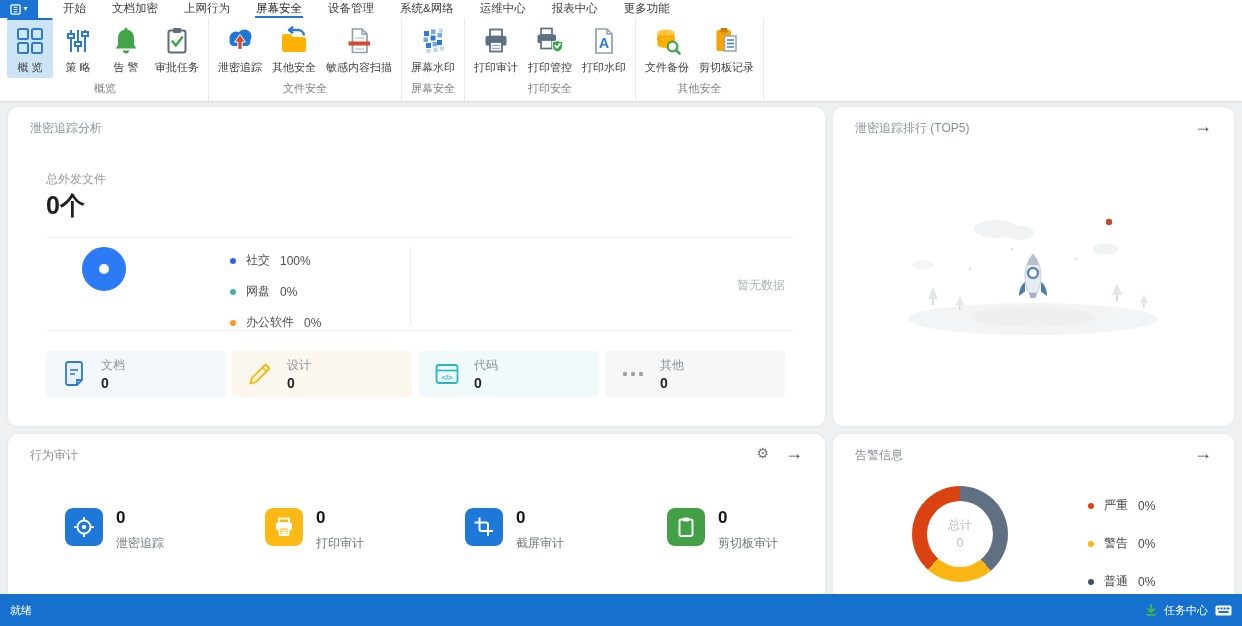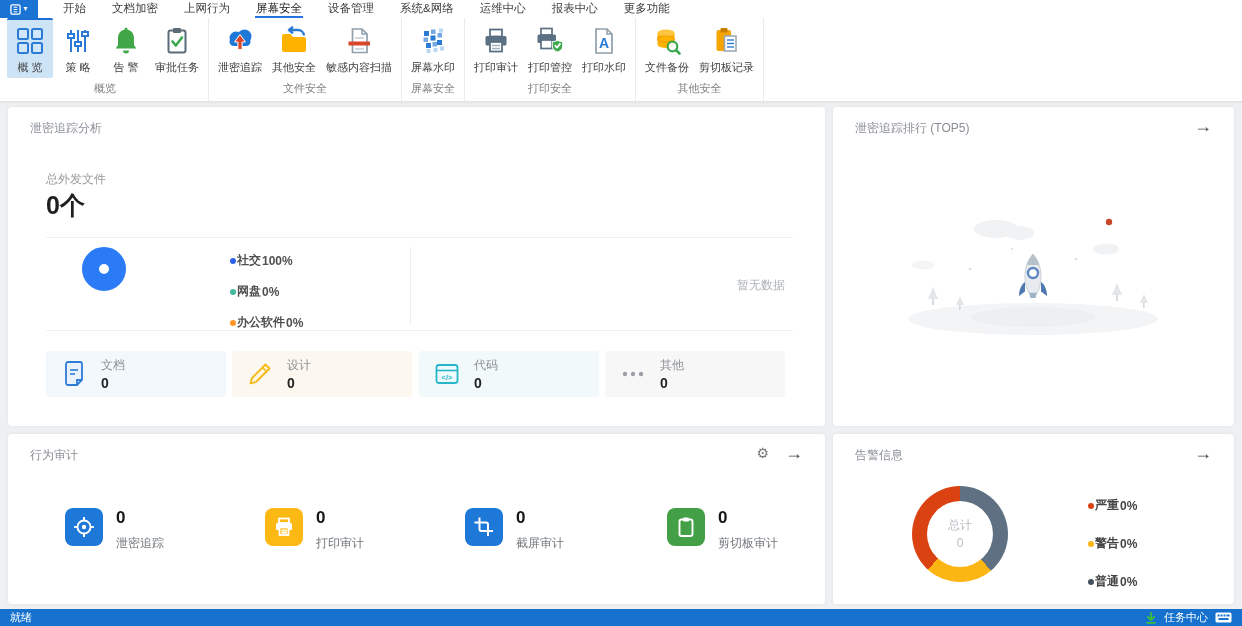--- a/index.html
+++ b/index.html
@@ -25,39 +25,39 @@
   .rgroup { display:flex; flex-direction:column; border-right:1px solid #e9ebed; padding:0 5px; }
   .rbtns { display:flex; flex:1; align-items:flex-start; gap:2px; }
   .rbtn { min-width:46px; display:flex; flex-direction:column; align-items:center;
           padding:5px 4px 3px; border-top:2px solid transparent; border-radius:2px; cursor:pointer; }
   .rbtn svg { width:30px; height:30px; margin:1px 0 4px; }
   .rbtn .rlabel { font-size:11px; color:#404040; white-space:nowrap; }
   .rbtn.sel { background:#cde4f6; border-top-color:#1b6fd0; }
   .rglabel { text-align:center; font-size:11px; color:#808080; padding:2px 0 5px; }
 
   
-  .panel { position:absolute; background:#fff; border-radius:4px;
+  .panel { position:absolute; background:#fff; border-radius:10px;
            box-shadow:0 0 4px rgba(0,0,0,.06); }
   #p-leak  { left:8px;   top:107px; width:817px; height:319px; }
   #p-rank  { left:833px; top:107px; width:401px; height:319px; }
   #p-audit { left:8px;   top:434px; width:817px; height:170px; }
   #p-alert { left:833px; top:434px; width:401px; height:170px; }
   .ptitle { position:absolute; left:22px; top:13px; font-size:12px; color:#8a8f96; }
   .p-arrow { position:absolute; top:9px; right:22px; font-size:18px; color:#4a4a4a; cursor:pointer; }
   .p-gear  { position:absolute; top:11px; right:56px; font-size:14px; color:#777; cursor:pointer; }
 
   
   .total-label { position:absolute; left:38px; top:64px; font-size:12px; color:#9a9a9a; }
   .total-value { position:absolute; left:38px; top:82px; font-size:25px; font-weight:bold; color:#1f1f1f; }
   .hr1 { position:absolute; left:38px; right:32px; top:130px; border-top:1px solid #f0f1f2; }
   .hr2 { position:absolute; left:38px; right:32px; top:223px; border-top:1px solid #f0f1f2; }
   #leak-donut { position:absolute; left:74px; top:140px; width:44px; height:44px;
                 border:17px solid #2c7bf6; border-radius:50%; }
   #leak-legend { position:absolute; left:222px; top:145px; }
-  .litem { display:flex; align-items:center; gap:1px; margin-bottom:14px; font-size:12px; color:#505050;font-weight:bold; }
+  .litem { display:flex; align-items:center; gap:10px; margin-bottom:14px; font-size:12px; color:#505050; }
   .dot { width:6px; height:6px; border-radius:50%; background:#999; flex:0 0 auto; }
   .vdiv { position:absolute; left:402px; top:140px; height:78px; border-left:1px solid #ecedef; }
   .nodata { position:absolute; left:402px; width:375px; top:170px; text-align:right;
             font-size:12px; color:#aeb2b8; }
   .card { position:absolute; top:244px; width:180px; height:46px; border-radius:3px;
           display:flex; align-items:center; gap:14px; padding-left:15px; cursor:pointer; }
   .card .ctxt .clabel { font-size:12px; color:#8d9196; }
   .card .ctxt .cval { font-size:14px; font-weight:bold; color:#222; margin-top:1px; }
   #card-doc    { left:38px;  background:#f3f8fd; }
   #card-design { left:224px; background:#fcf8ef; }
@@ -84,21 +84,21 @@
   #alerts-donut::after { content:""; position:absolute; inset:15px; background:#fff; border-radius:50%; }
   #alerts-center { position:absolute; left:79px; top:52px; width:96px; height:96px;
                    display:flex; flex-direction:column; align-items:center; justify-content:center;
                    font-size:12px; color:#b9bcc2; z-index:2; line-height:1.5; }
   #alert-legend { position:absolute; left:255px; top:63px; }
   #alert-legend .litem { margin-bottom:21px; color:#454545; }
 
   
   #statusbar { position:absolute; left:0; right:0; bottom:0; height:17px; background:#1571cd;
                color:#fff; font-size:11px; display:flex; align-items:center;
-               justify-content:space-between; padding:8px 10px; }
+               justify-content:space-between; padding:16px 10px; }
   #statusbar .sright { display:flex; align-items:center; gap:7px; cursor:pointer; }
 </style>
 </head>
 <body>
 
 <div id="root">
 
   <div id="menubar">
     <div id="appbtn">
       <svg width="11" height="11" viewBox="0 0 12 12">

